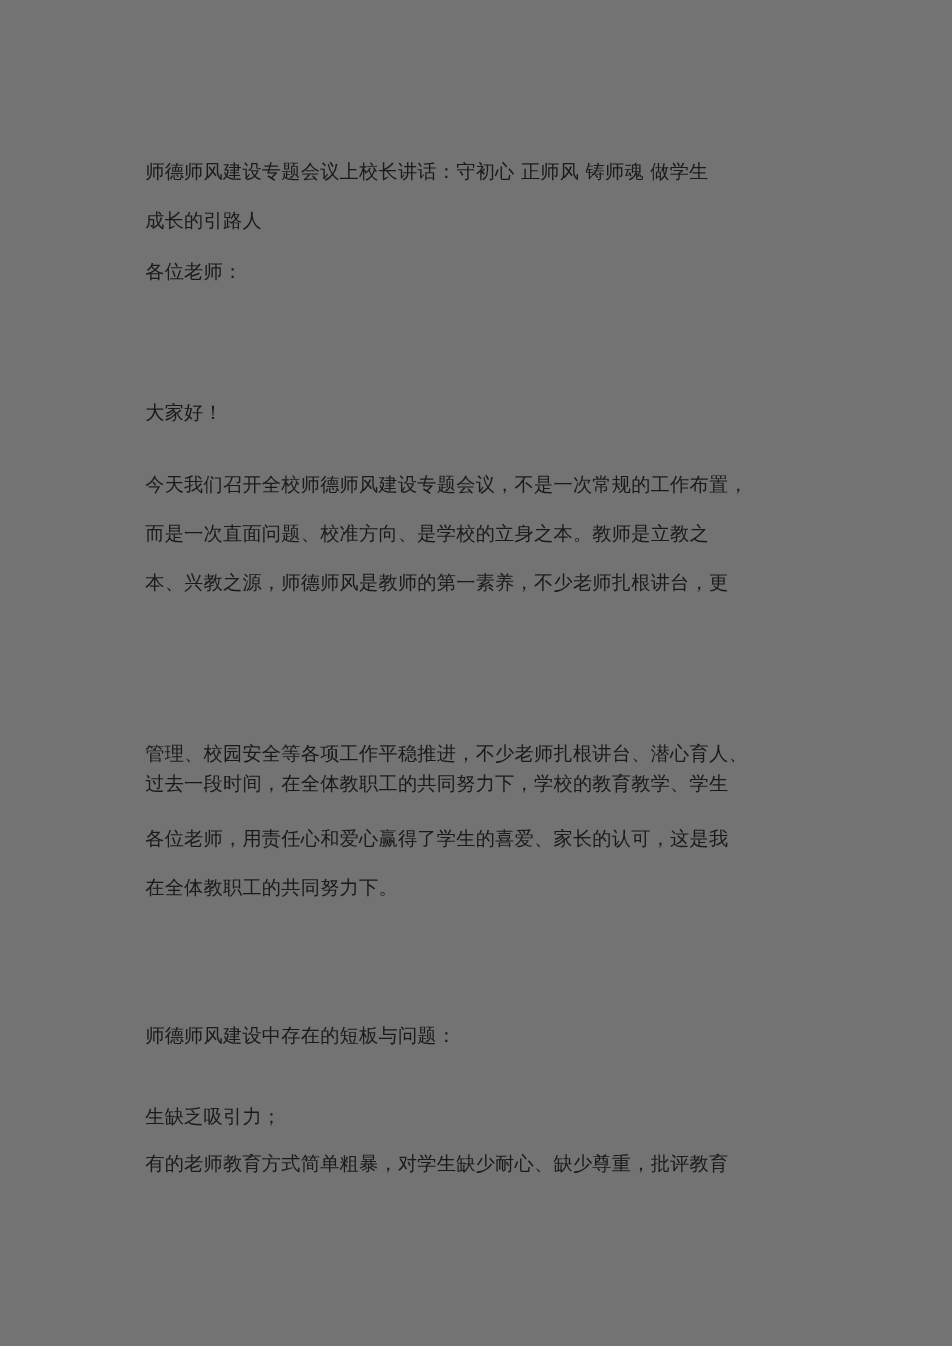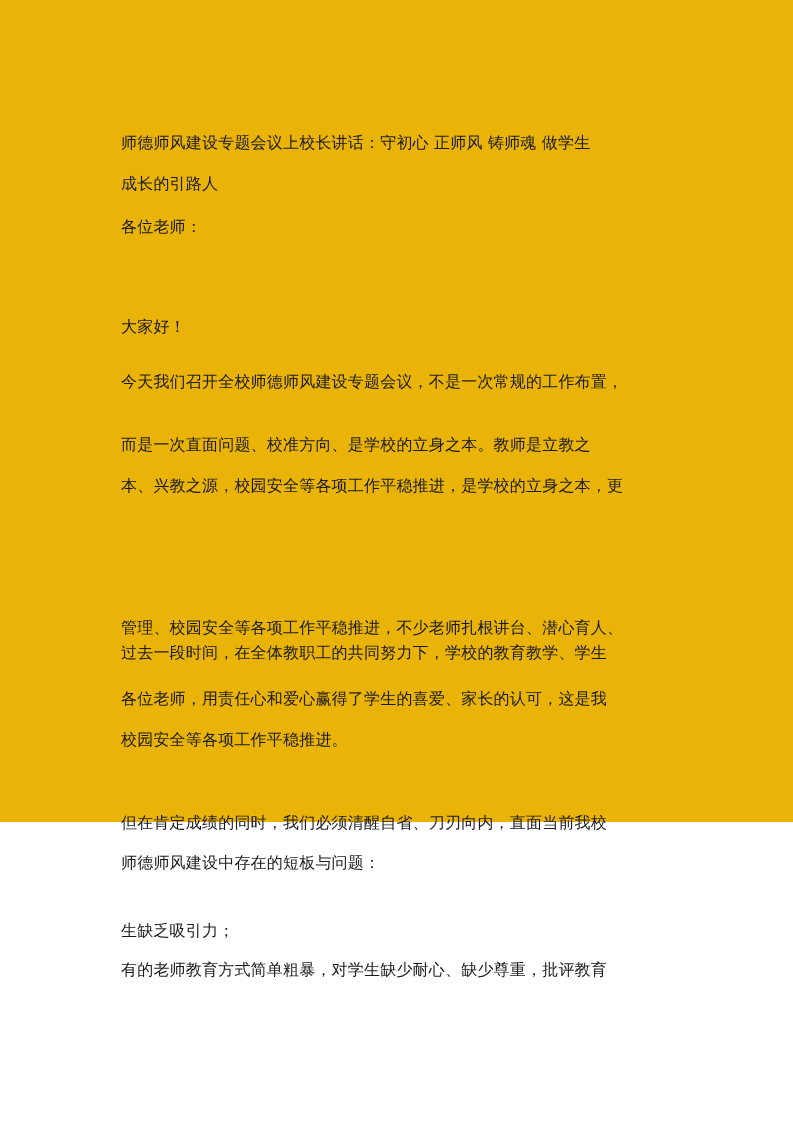--- a/index.html
+++ b/index.html
@@ -1,36 +1,35 @@
 <!DOCTYPE html>
 <html><head>
 <meta charset="utf-8">
 <style>
   html, body { margin: 0; padding: 0; background: #ffffff; }
   body { width: 793px; height: 1122px; position: relative; overflow: hidden;
          font-family: "DejaVu Serif", "Liberation Serif", serif; color: #1a1a1a; }
-  .page { position: absolute; left: 0; top: 0; width: 793px; height: 822px; background: #eab308; text-decoration: underline; }
+  .page { position: absolute; left: 0; top: 0; width: 793px; height: 1122px; background: #737373; text-decoration: underline; }
   .line { position: absolute; left: 121px; font-size: 16px; line-height: 20px; white-space: nowrap; letter-spacing: 0.2px; }
 </style>
 </head>
 <body>
 
 <div class="page">
   <div class="line" style="top:133px">师德师风建设专题会议上校长讲话：守初心 正师风 铸师魂 做学生</div>
   <div class="line" style="top:147px; top:174px">成长的引路人</div>
 
   <div class="line" style="top:217px">各位老师：</div>
-  <div class="line" style="top:317px">大家好！</div>
+  <div class="line" style="top:334px">大家好！</div>
 
-  <div class="line" style="top:372px">今天我们召开全校师德师风建设专题会议，不是一次常规的工作布置，</div>
+  <div class="line" style="top:394px">今天我们召开全校师德师风建设专题会议，不是一次常规的工作布置，</div>
   <div class="line" style="top:435px">而是一次直面问题、校准方向、是学校的立身之本。教师是立教之</div>
-  <div class="line" style="top:476px">本、兴教之源，校园安全等各项工作平稳推进，是学校的立身之本，更</div>
+  <div class="line" style="top:476px">本、兴教之源，师德师风是教师的第一素养，不少老师扎根讲台，更</div>
 
   <div class="line" style="top:643px">过去一段时间，在全体教职工的共同努力下，学校的教育教学、学生</div>
   <div class="line" style="top:618px">管理、校园安全等各项工作平稳推进，不少老师扎根讲台、潜心育人、</div>
   <div class="line" style="top:689px">各位老师，用责任心和爱心赢得了学生的喜爱、家长的认可，这是我</div>
-  <div class="line" style="top:730px">校园安全等各项工作平稳推进。</div>
+  <div class="line" style="top:730px">在全体教职工的共同努力下。</div>
 
-  <div class="line" style="top:813px">但在肯定成绩的同时，我们必须清醒自省、刀刃向内，直面当前我校</div>
   <div class="line" style="top:853px">师德师风建设中存在的短板与问题：</div>
   <div class="line" style="top:921px">生缺乏吸引力；</div>
   <div class="line" style="top:960px">有的老师教育方式简单粗暴，对学生缺少耐心、缺少尊重，批评教育</div>
 </div>
 
 </body></html>

